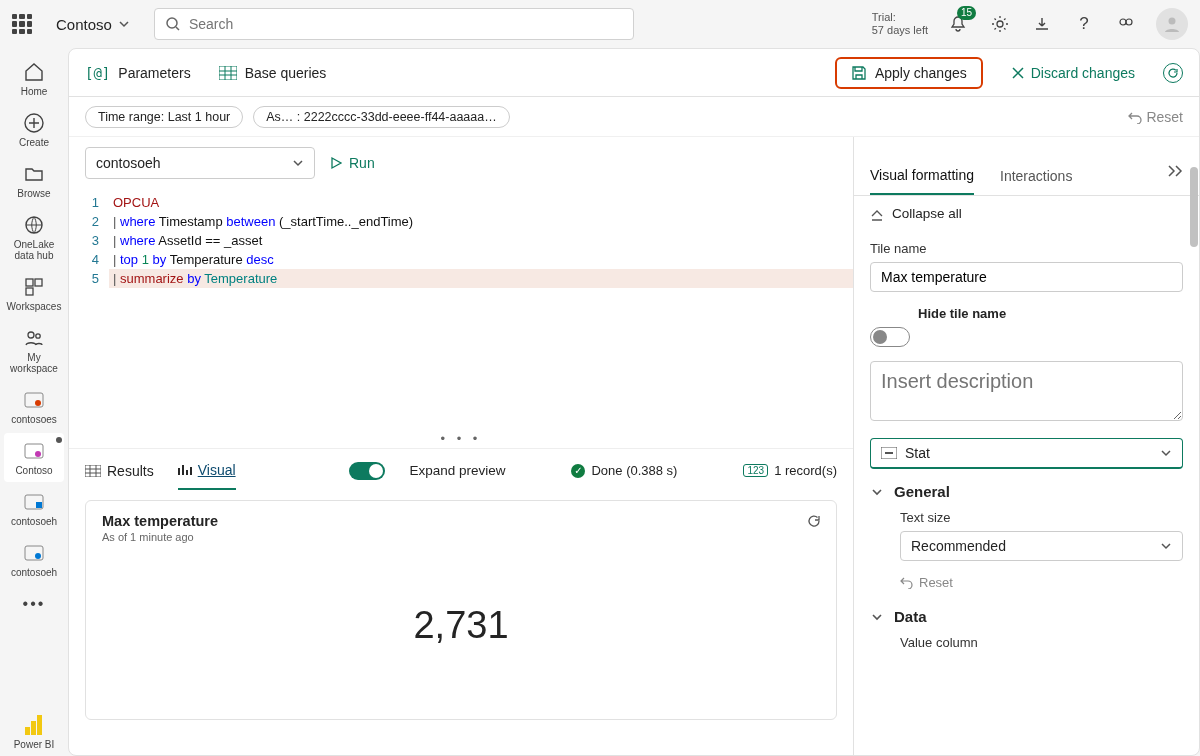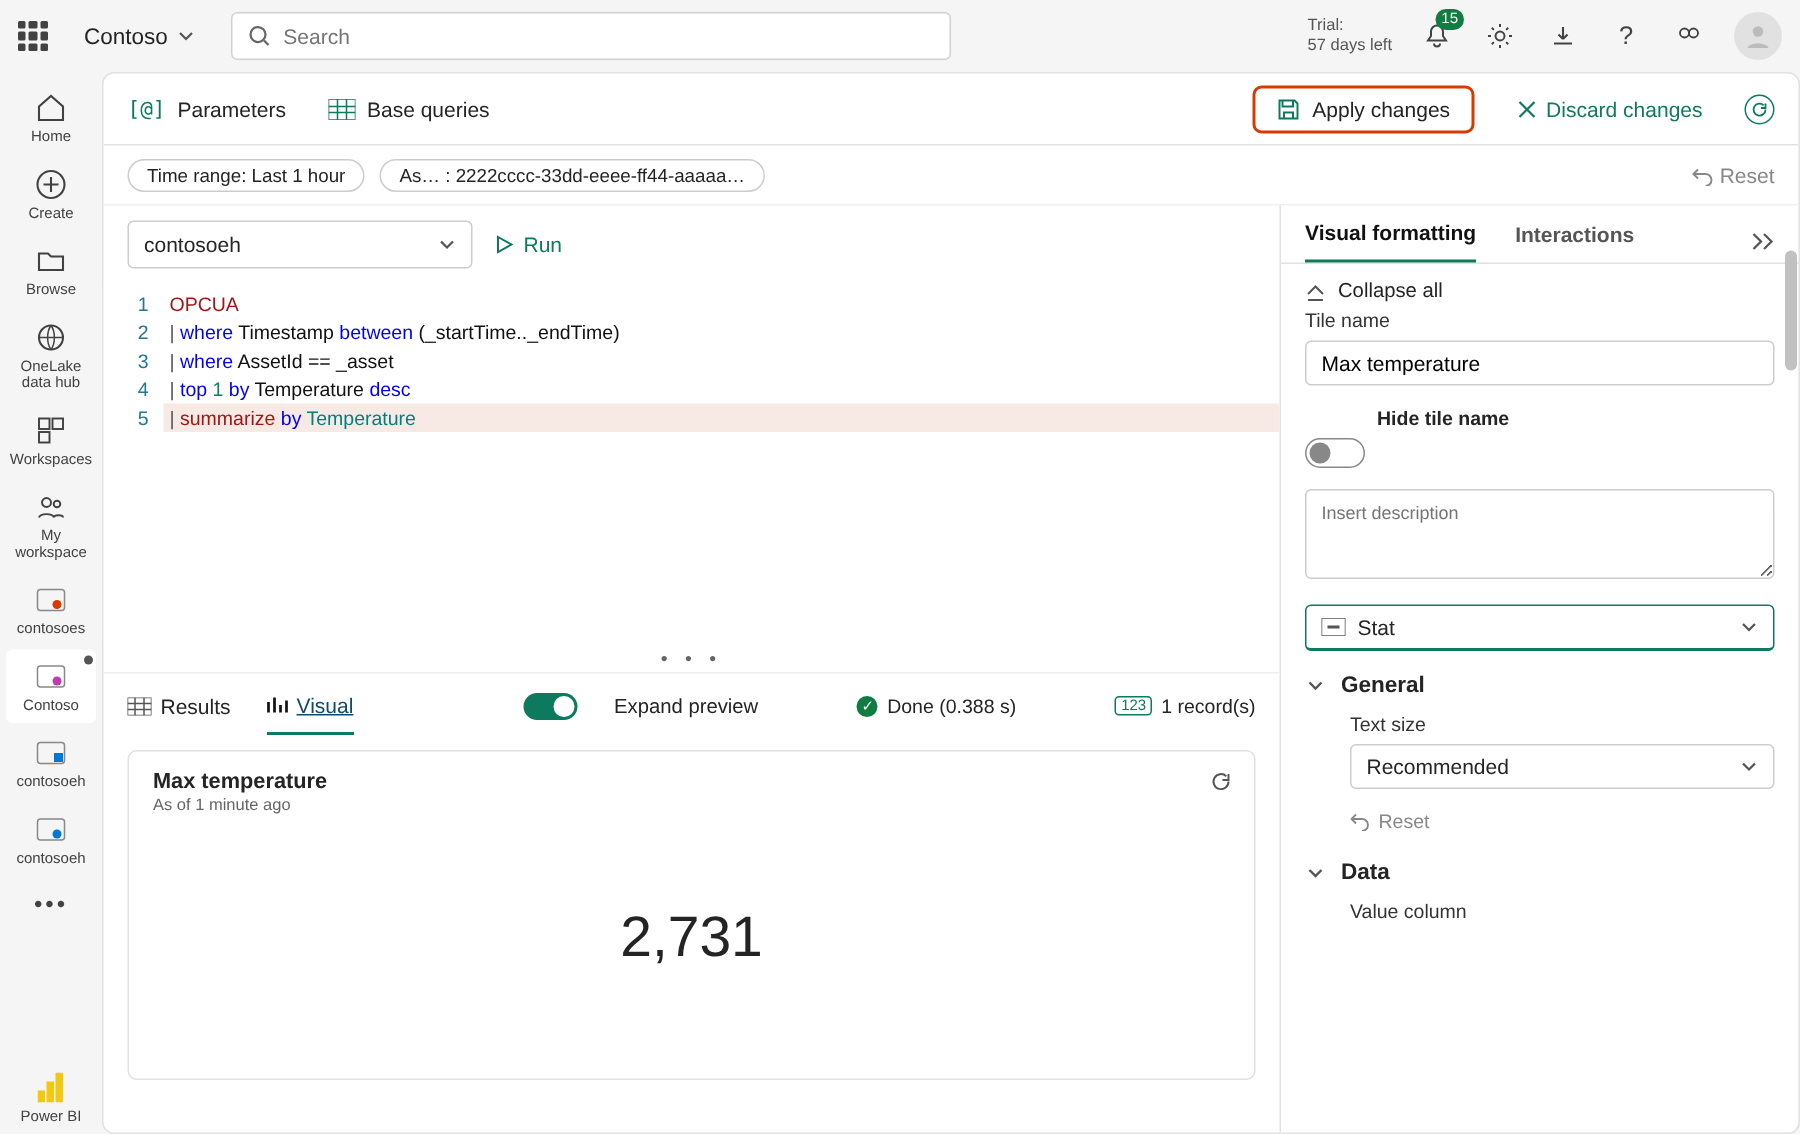--- a/index.html
+++ b/index.html
@@ -79,30 +79,30 @@
 .visual-area { flex:1; padding: 8px 16px 16px; overflow:auto;}
 .card { border:1px solid #e1e1e1; border-radius:6px; height:220px; padding:12px 16px; position:relative; display:flex; flex-direction:column;}
 .card-title { font-size:14.5px; font-weight:600;}
 .card-sub { font-size:11px; color:#666; margin-top:2px;}
 .card-value { flex:1; display:flex; align-items:center; justify-content:center; font-size:38px; font-weight:400;}
 .card-refresh { position:absolute; top:12px; right:14px; color:#555; cursor:pointer;}
 
 
 .right-col { width: 345px; display:flex; flex-direction:column; overflow:hidden; position:relative;}
 .panel-tabs { display:flex; align-items:center; padding: 10px 16px 0; gap: 26px; border-bottom:1px solid #e1e1e1;}
-.ptab { font-size:14px; font-weight:700; padding-bottom:10px; cursor:pointer; color:#555;}
+.ptab { font-size:14px; font-weight:400; padding-bottom:10px; cursor:pointer; color:#555;margin-top:20px;}
 .ptab.active { color:#111; border-bottom: 2.5px solid #0d7a5f;}
 .ptab-chev { margin-left:auto; cursor:pointer; color:#555;}
 .panel-body { flex:1; overflow-y:auto; padding: 10px 16px 20px 16px;}
 .panel-row { margin-bottom: 14px;}
 .panel-row label { font-size: 13px; font-weight:600; display:block; margin-bottom:6px;padding-left:48px;}
 .panel-row .sublabel { font-size: 13px; font-weight:400; color:#333; display:block; margin-bottom:6px;}
 .text-input { width:100%; border:1px solid #ccc; border-radius:4px; padding:6px 10px; font-size:14px; outline:none;}
-.textarea { width:100%; border:1px solid #ccc; border-radius:4px; padding:8px 10px; font-size:12px; height:60px; resize:vertical; outline:none; color:#888;}
-.collapse-all { display:flex; align-items:center; gap:8px; cursor:pointer; margin-bottom:5px; font-size:13.5px;}
+.textarea { width:100%; border:1px solid #ccc; border-radius:4px; padding:8px 10px; font-size:20px; height:60px; resize:vertical; outline:none; color:#888;}
+.collapse-all { display:flex; align-items:center; gap:8px; cursor:pointer; margin-bottom:20px; font-size:13.5px;}
 .toggle-off { width: 40px; height: 20px; border:1px solid #888; border-radius:10px; position:relative; cursor:pointer; background:#fff;}
 .toggle-off::after { content:""; position:absolute; left:2px; top:2px; width:14px; height:14px; background:#888; border-radius:50%;}
 .dropdown { width:100%; border:1px solid #0d7a5f; border-bottom:2px solid #0d7a5f; border-radius:4px; padding:6px 10px; font-size:14px; display:flex; justify-content:space-between; align-items:center; cursor:pointer;}
 .dropdown.plain { border:1px solid #ccc; border-bottom:1px solid #ccc;}
 .section-head { display:flex; align-items:center; gap:10px; margin: 8px 0 10px; cursor:pointer;}
 .section-head .sh-label { font-weight:600; font-size:15px;}
 .reset-sm { display:flex; align-items:center; gap:6px; color:#888; cursor:pointer; font-size:13px; margin-top:4px; margin-left:30px;}
 .indent { padding-left: 30px;}
 .fake-scrollbar { position:absolute; right:1px; top:30px; width:8px; height:80px; background:#c1c1c1; border-radius:4px;}
 

